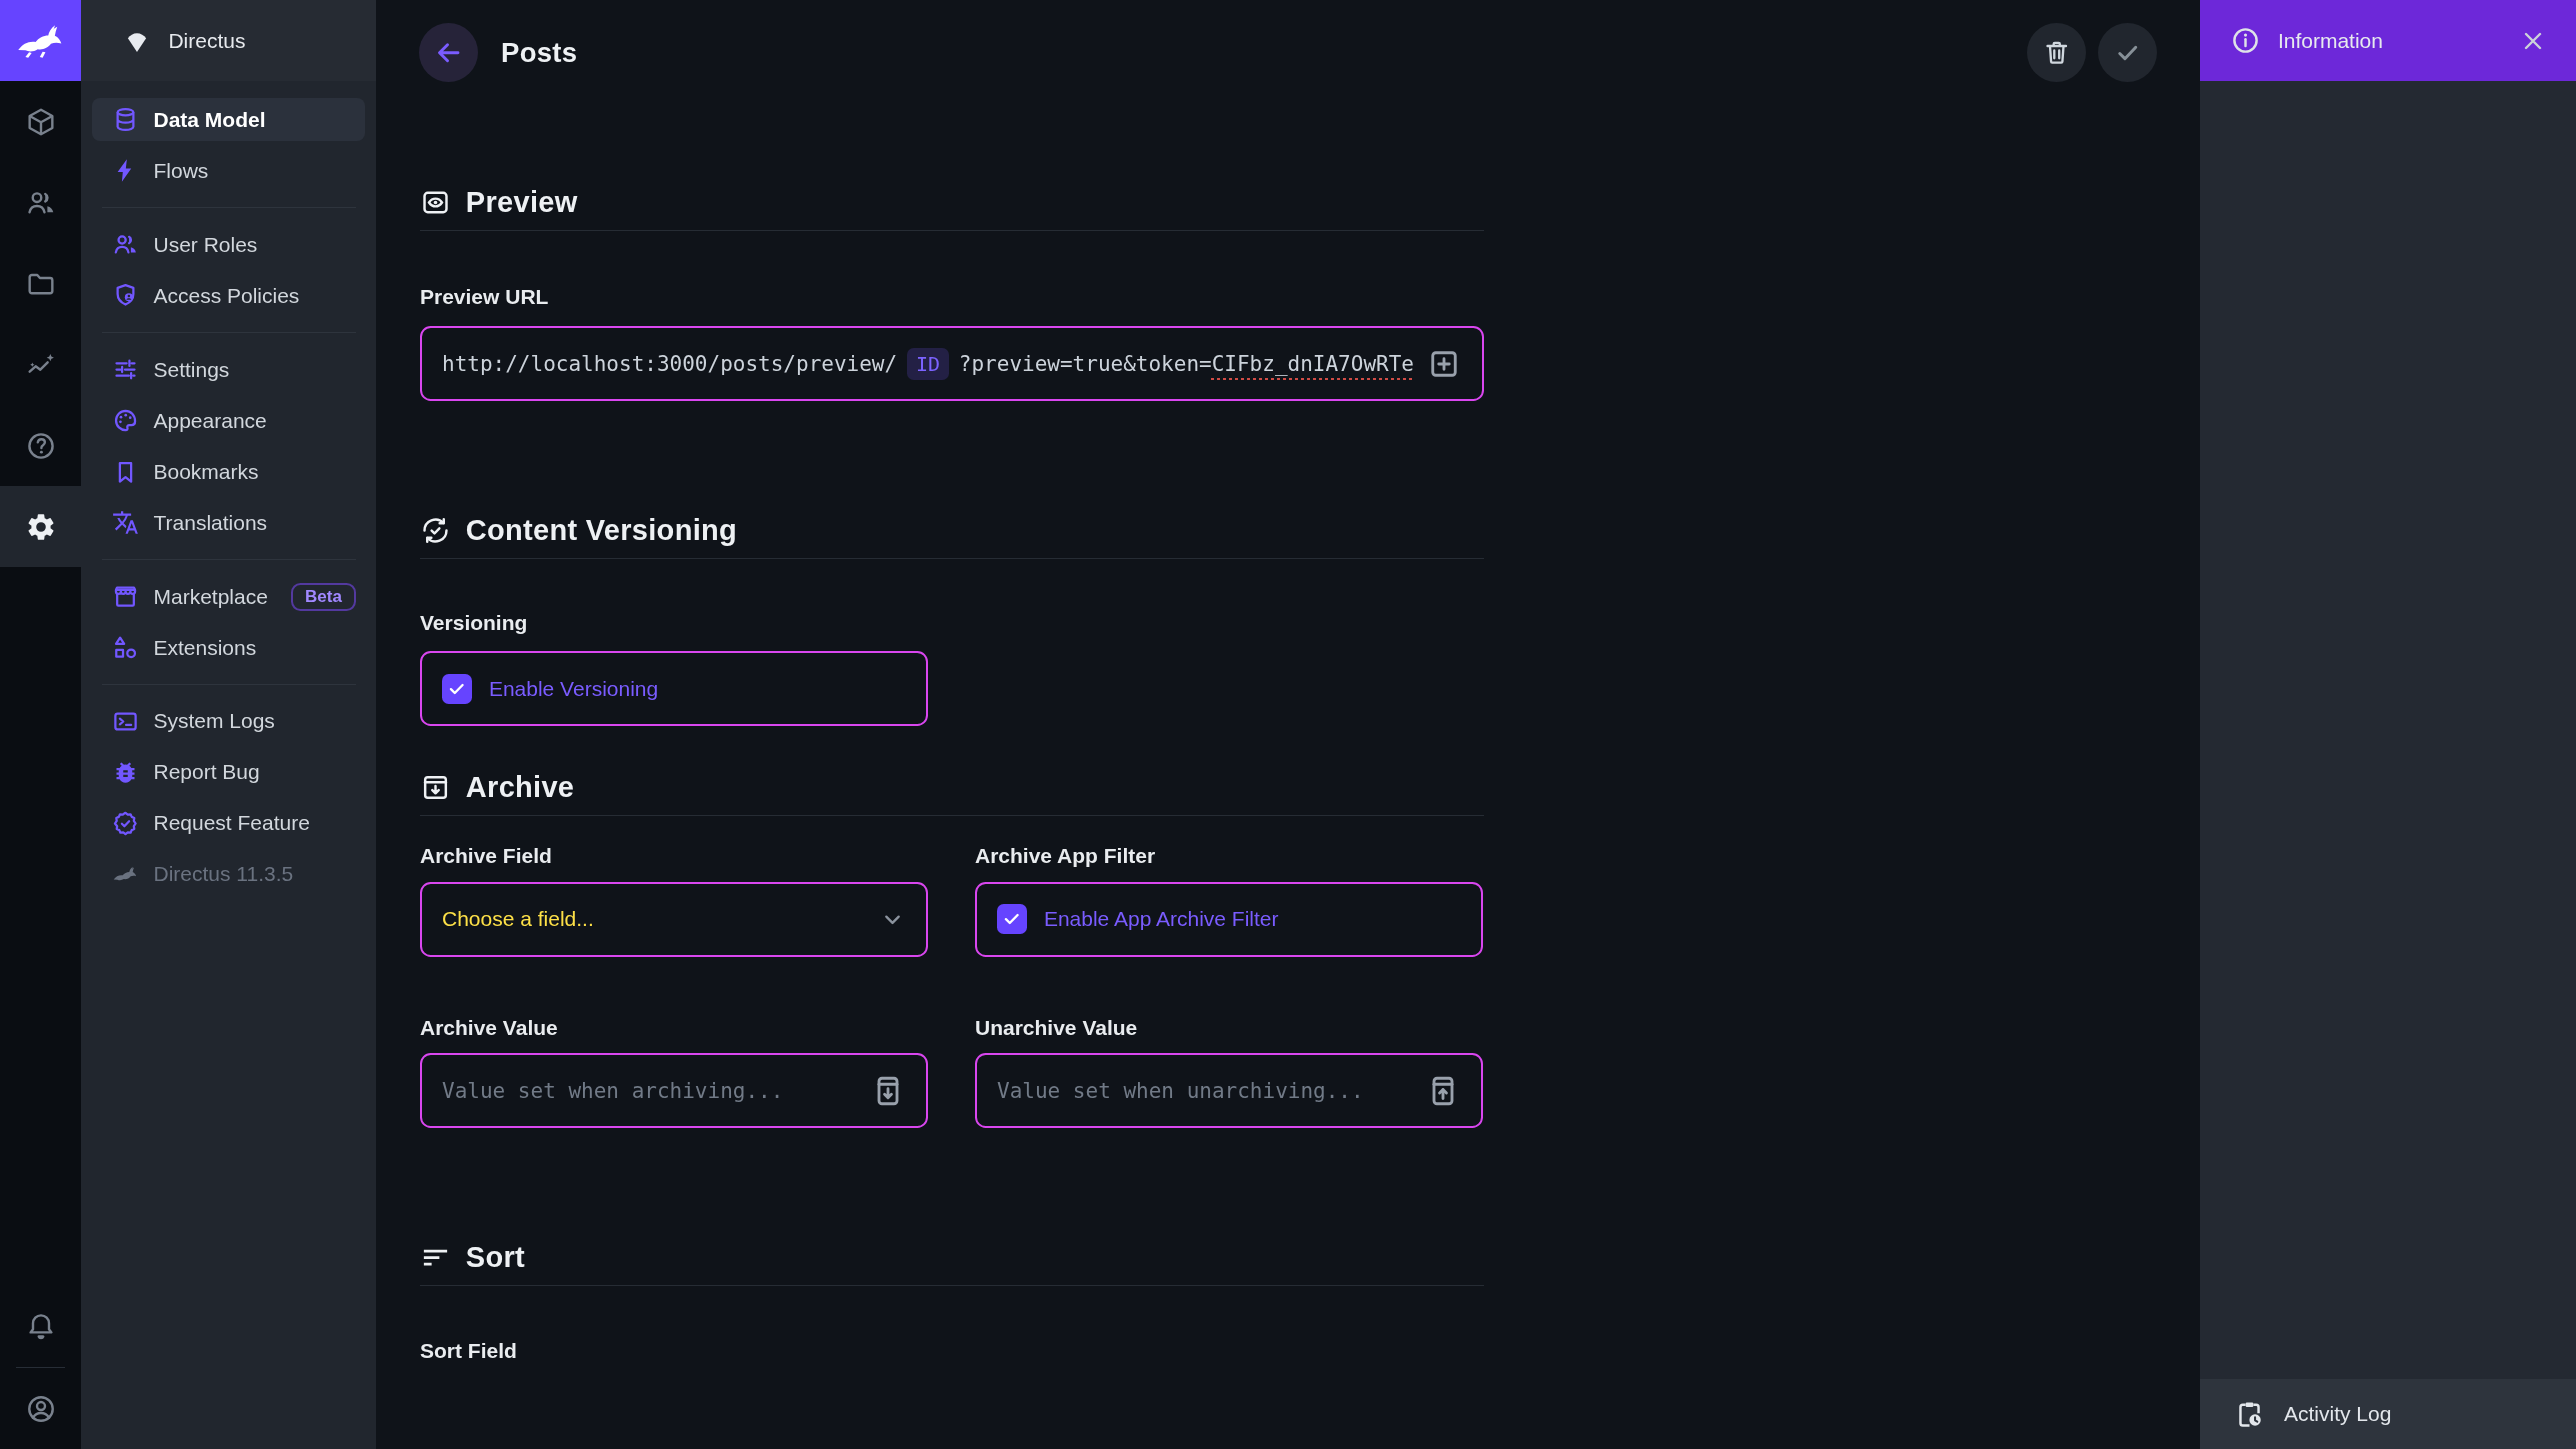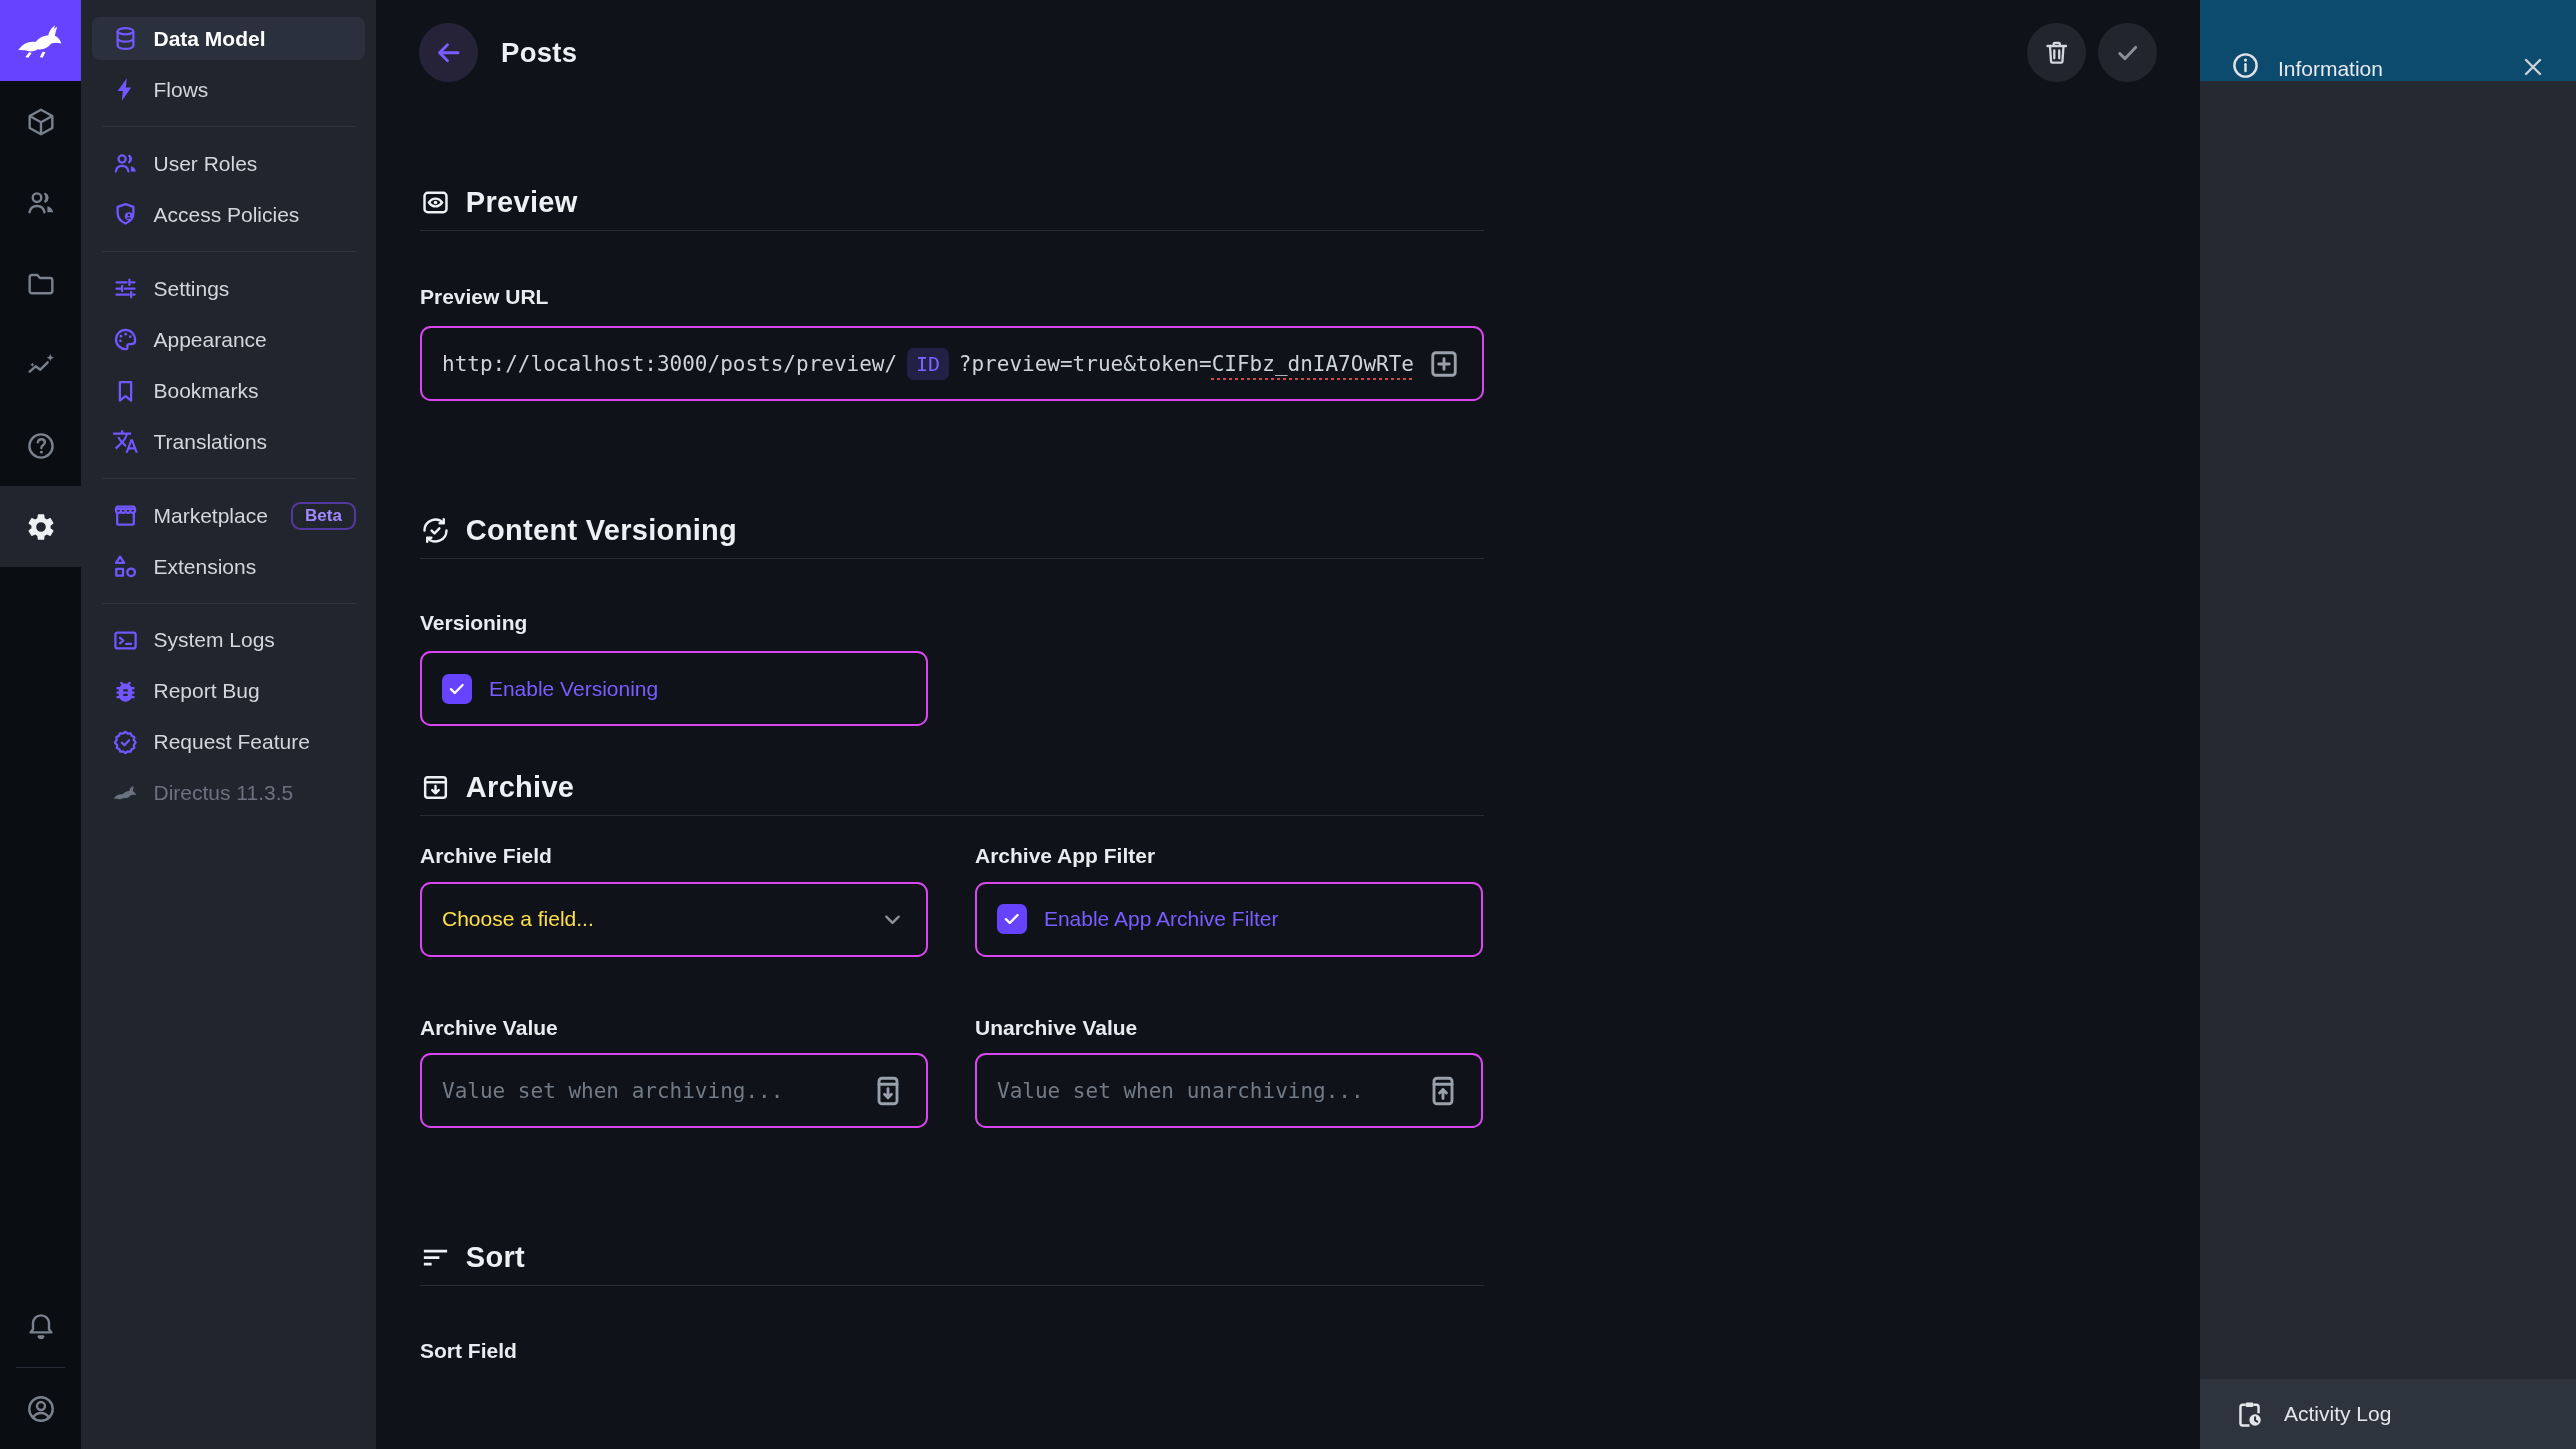--- a/index.html
+++ b/index.html
@@ -62,21 +62,21 @@
   .chev { color:#8b939e; flex:none; }
   .chev svg { width:27px; height:27px; display:block; }
 
   .checkrow { display:flex; align-items:center; gap:17.4px; cursor:pointer; }
   .checkbox { width:29.5px; height:29.5px; border-radius:6.7px; background:#6644ff; display:flex; align-items:center; justify-content:center; flex:none; }
   .checkbox svg { width:21.5px; height:21.5px; }
   .check-label { font-size:21px; font-weight:500; color:#7a5cff; }
 
   
   #panel { position:absolute; left:2200px; top:0; width:376px; height:1449px; background:#242932; }
-  .panel-header { height:81px; background:#0c4a6e; display:flex; align-items:flex-end; padding:0 29.5px; color:#e7eaee; }
+  .panel-header { height:81px; background:#6d28d9; display:flex; align-items:center; padding:0 29.5px; color:#e7eaee; }
   .panel-header .p-ic { color:#dfe3e8; }
   .panel-header .p-ic svg { width:31px; height:31px; display:block; }
   .panel-title { margin-left:17.4px; font-size:21px; font-weight:500; }
   .panel-close { margin-left:auto; color:#ccd2d9; cursor:pointer; }
   .panel-close svg { width:28px; height:28px; display:block; }
   .panel-footer { position:absolute; left:0; bottom:0; width:376px; height:70px; background:#2e343d; display:flex; align-items:center; padding-left:34px; color:#e3e7ec; cursor:pointer; }
   .panel-footer svg { width:31px; height:31px; }
   .panel-footer .pf-label { margin-left:19px; font-size:21px; font-weight:500; }
 
   svg { display:block; }
@@ -143,20 +143,26 @@
     <div class="mod-btn">
       <svg viewBox="0 0 24 24" fill="none" stroke="currentColor" stroke-width="1.8" stroke-linecap="round">
         <circle cx="12" cy="12" r="8.8"></circle>
           <circle cx="12" cy="9.8" r="3"></circle>
         <path d="M5.9 18.5c1.5-2.3 3.6-3.5 6.1-3.5s4.6 1.2 6.1 3.5"></path>
       </svg>
     </div>
   </aside>
 
   <aside id="sidebar">
+    <div class="project-header">
+      <svg viewBox="0 0 24 24" fill="currentColor">
+        <path d="M12 21.5L4.2 9.6a9.4 9.4 0 0 1 15.6 0L12 21.5z"></path>
+      </svg>
+      <span>Directus</span>
+    </div>
     <nav class="nav-list">
 
       <div class="nav-item active">
         <svg viewBox="0 0 24 24" fill="none" stroke="currentColor" stroke-width="2">
           <ellipse cx="12" cy="5.5" rx="7" ry="2.8"></ellipse>
           <path d="M5 5.5v6.5c0 1.5 3.1 2.8 7 2.8s7-1.3 7-2.8V5.5M5 12v6.5c0 1.5 3.1 2.8 7 2.8s7-1.3 7-2.8V12"></path>
         </svg>
         <span>Data Model</span>
       </div>
 

